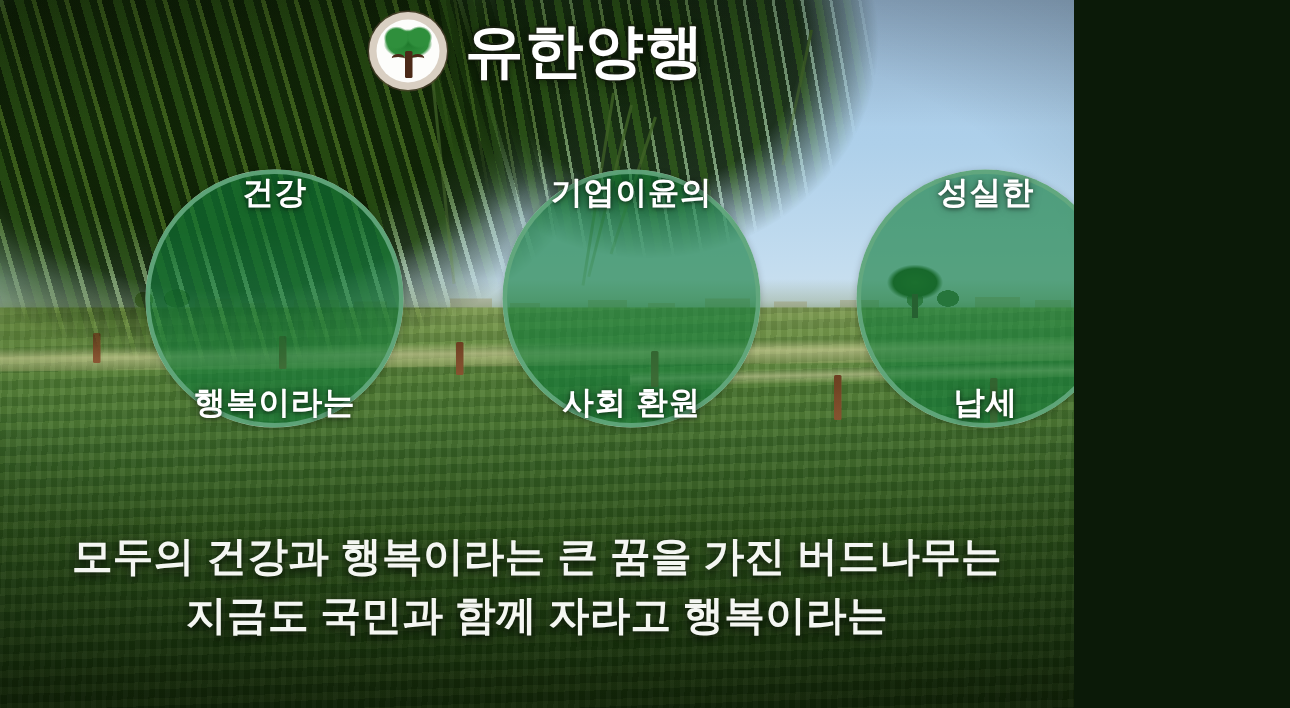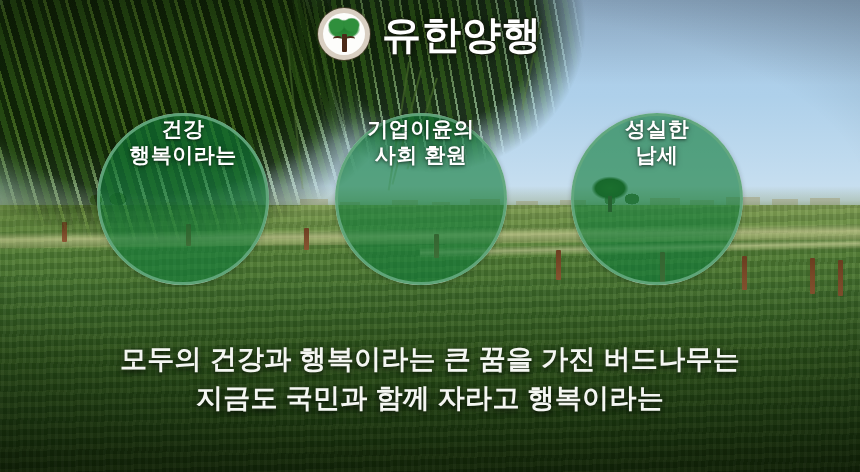--- a/index.html
+++ b/index.html
@@ -4,21 +4,21 @@
 <style>
   * { margin:0; padding:0; box-sizing:border-box; }
   html,body { width:860px; height:472px; overflow:hidden; }
   body {
     font-family:"Liberation Sans","DejaVu Sans",sans-serif;
     background:#0b1a08;
   }
 
   .banner{
     position:relative;
-    width:860px; height:472px;
+    width:716px; height:472px;
     overflow:hidden;
     background:#8fb9e0;
   }
 
   
   .photo{ position:absolute; inset:0; overflow:hidden; }
 
   
   .sky{
     position:absolute; left:0; top:0; width:100%; height:215px;
@@ -169,42 +169,42 @@
       1px -1px 0 rgba(30,40,20,.6),
       -1px -1px 0 rgba(30,40,20,.6),
       0 2px 7px rgba(0,0,0,.45);
   }
 
   
   .circles{ position:absolute; left:0; top:113px; width:100%; height:172px; z-index:5; }
   .circle{
     position:absolute; width:172px; height:172px; border-radius:50%;
     border:3px solid rgba(236,240,238,.92);
-    display:flex; flex-direction:column; align-items:center; justify-content:flex-start;
+    display:flex; flex-direction:column; align-items:center; justify-content:space-between;
     text-align:center;
     box-shadow:0 1px 5px rgba(0,0,0,.22);
   }
   .circle .tint{
     position:absolute; inset:-3px; border-radius:50%;
     background:rgba(16,124,58,.62);
   }
   .circle .label{
     position:relative; z-index:2;
     color:#fff; font-size:21px; font-weight:700; line-height:1.26;
     letter-spacing:.5px;
     text-shadow:0 1px 3px rgba(0,0,0,.55), 0 0 7px rgba(0,0,0,.35);
     white-space:nowrap;
   }
   #c0{ left:97px; }
   #c1{ left:335px; }
   #c2{ left:571px; }
 
   
   .tagline{
-    position:absolute; left:0; top:340px; width:100%;
+    position:absolute; left:0; top:352px; width:100%;
     text-align:center; z-index:6;
   }
   .tagline .line{
     color:#f4f6f2; font-size:27px; font-weight:700; line-height:1.45;
     letter-spacing:.3px;
     text-shadow:0 2px 5px rgba(0,0,0,.6), 0 0 12px rgba(0,0,0,.4);
   }
 </style>
 </head>
 <body>

